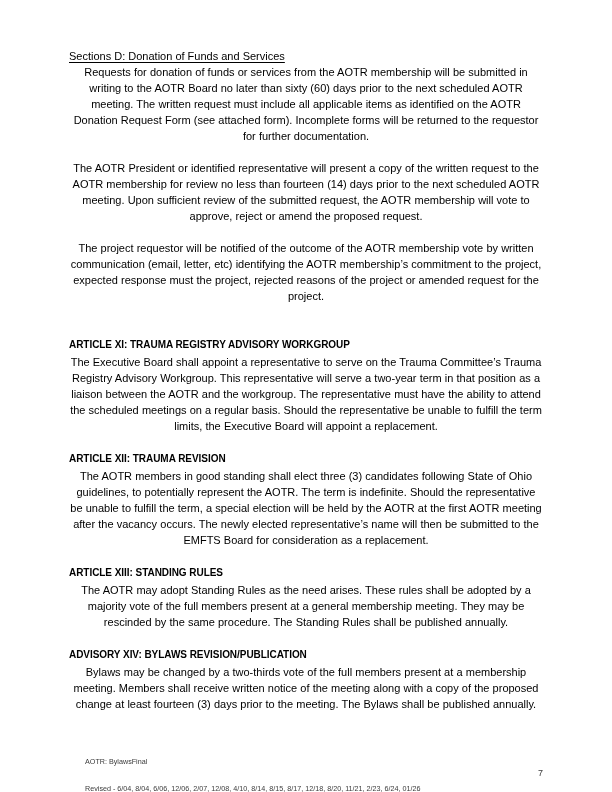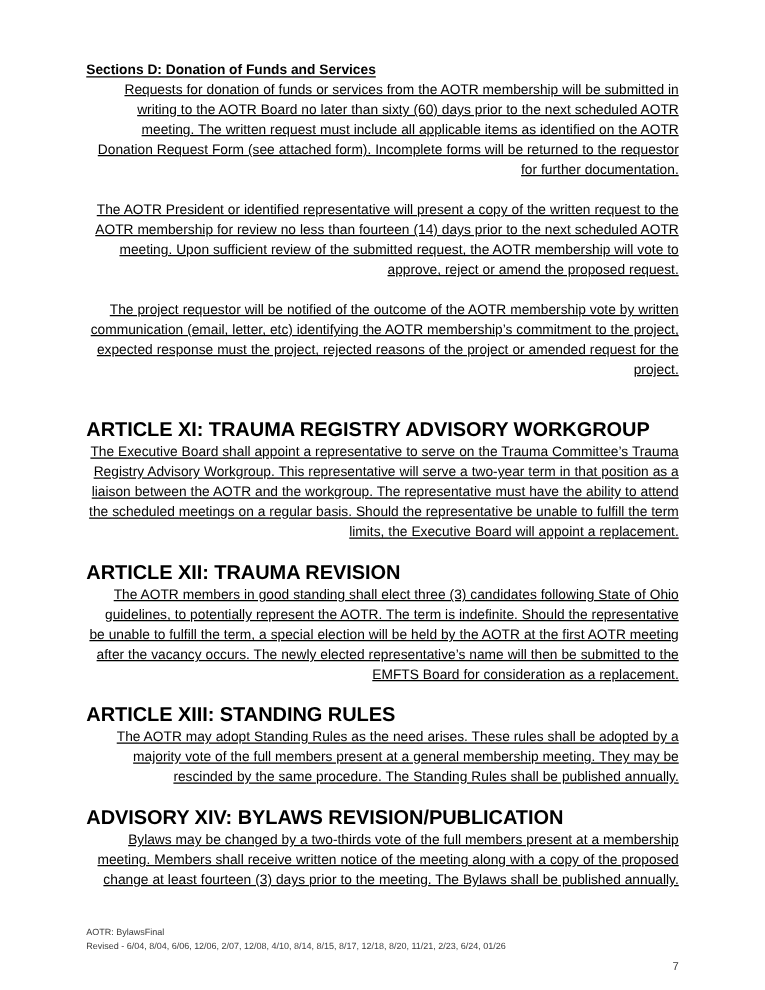--- a/index.html
+++ b/index.html
@@ -23,51 +23,50 @@
     left: 69px;
     top: 48px;
     width: 474px;
   }
   .section-label {
     font-size: 11px;
     line-height: 16px;
     text-decoration: underline;
     text-underline-offset: 2px;
     margin: 0;
-    font-weight: bold;
+    font-weight: normal;
   }
   p.body {
     font-size: 11px;
     line-height: 16px;
     margin: 0;
-    text-align: right;
+    text-align: center;
     word-spacing: 0.1px;
-    text-decoration: underline;
   }
   .gap {
     height: 16px;
   }
   h2.article {
-    font-size: 16px;
+    font-size: 10px;
     line-height: 18px;
     font-weight: bold;
     margin: 0;
     letter-spacing: -0.05px;
   }
   .footer {
     position: absolute;
     left: 69px;
     top: 741px;
     width: 474px;
   }
   .footer-line {
     font-size: 7.2px;
     line-height: 10.5px;
     color: #3a3a3a;
-    margin: 0;
+    margin: 16px;
     white-space: nowrap;
   }
   .page-number {
     position: absolute;
     left: 0;
     top: 26px;
     width: 474px;
     text-align: right;
     font-size: 9px;
     line-height: 12px;

